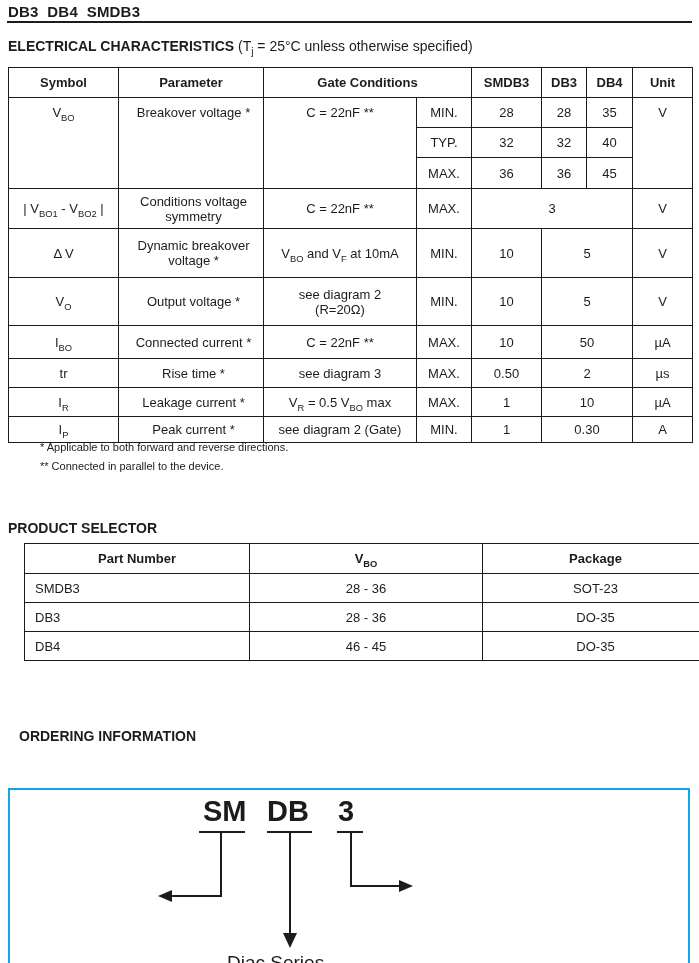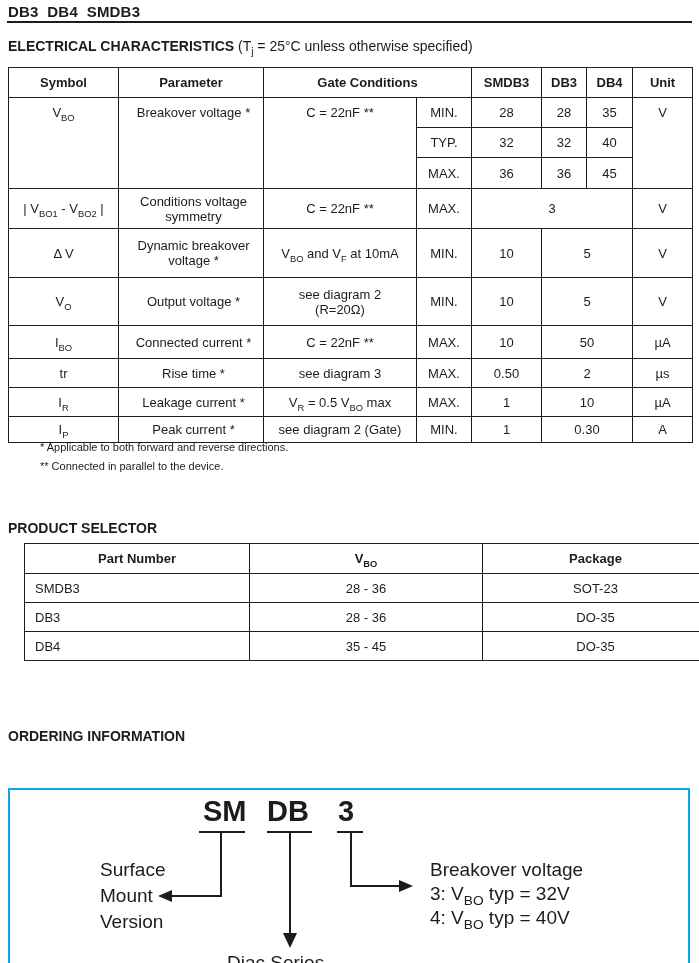--- a/index.html
+++ b/index.html
@@ -11,21 +11,21 @@
   }
   .abs { position: absolute; }
 
   
   .doc-title { left: 8px; top: 3px; font-size: 15px; font-weight: bold; white-space: pre; letter-spacing: .2px; }
   .title-rule { left: 7px; top: 21px; width: 685px; height: 2px; background: #1c1c1c; }
   .section-heading { font-size: 14px; }
   .section-heading b { font-weight: bold; }
   .elec-heading { left: 8px; top: 38px; }
   .selector-heading { left: 8px; top: 520px; font-weight: bold; }
-  .ordering-heading { left: 8px; top: 728px; font-weight: bold; }
+  .ordering-heading { left: 19px; top: 728px; font-weight: bold; }
 
   
   table { border-collapse: collapse; table-layout: fixed; position: absolute; }
   td, th { border: 1.5px solid #1c1c1c; font-size: 13px; text-align: center; padding: 2px 4px; overflow: hidden; }
   th { font-weight: bold; margin-top: 20px; }
   .elec-table { left: 8px; top: 67px; width: 684px; }
   .param { text-align: center; padding-left: 9px; }
   .vtop { vertical-align: top; padding-top: 7px; }
   sub { font-size: 0.72em; line-height: 0; }
 
@@ -186,21 +186,21 @@
     <td>28 - 36</td>
     <td>SOT-23</td>
   </tr>
   <tr style="height:29px">
     <td class="part">DB3</td>
     <td>28 - 36</td>
     <td>DO-35</td>
   </tr>
   <tr style="height:29px">
     <td class="part">DB4</td>
-    <td>35 - 45</td>
+    <td>46 - 45</td>
     <td>DO-35</td>
   </tr>
 </tbody>
   </table>
 
 <div class="abs section-heading ordering-heading">ORDERING INFORMATION</div>
 <div class="abs ordering-box">
 
   <span class="code-part" style="left:193px; top:7px">SM</span>
   <span class="code-part" style="left:257px; top:7px">DB</span>
@@ -214,16 +214,14 @@
   <div class="line" style="left:161px; top:105px; width:51px; height:2px"></div>
   <div class="arrow-left" style="left:148px; top:100px"></div>
 
   <div class="line" style="left:279px; top:41px; width:2px; height:104px"></div>
   <div class="arrow-down" style="left:273px; top:143px"></div>
 
   <div class="line" style="left:340px; top:41px; width:2px; height:56px"></div>
   <div class="line" style="left:340px; top:95px; width:51px; height:2px"></div>
   <div class="arrow-right" style="left:389px; top:90px"></div>
 
-  <div class="diagram-label" style="left:90px; top:67px">Surface<br>Mount<br>Version</div>
   <div class="diagram-label" style="left:217px; top:160px">Diac Series</div>
-  <div class="diagram-label" style="left:420px; top:68px; line-height:24px">Breakover voltage<br>3: V<sub>BO</sub> typ = 32V<br>4: V<sub>BO</sub> typ = 40V</div>
 </div>
 
 </body></html>

